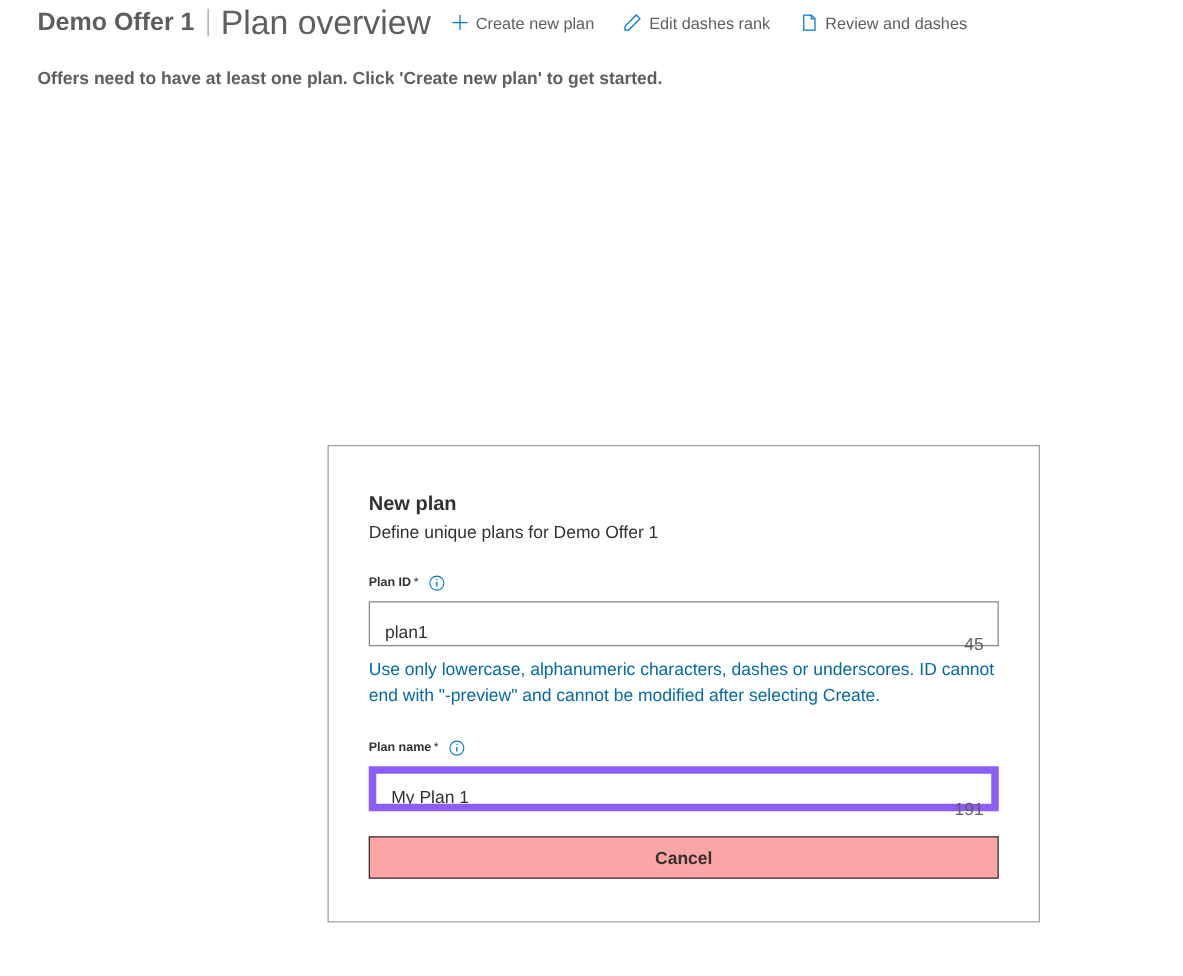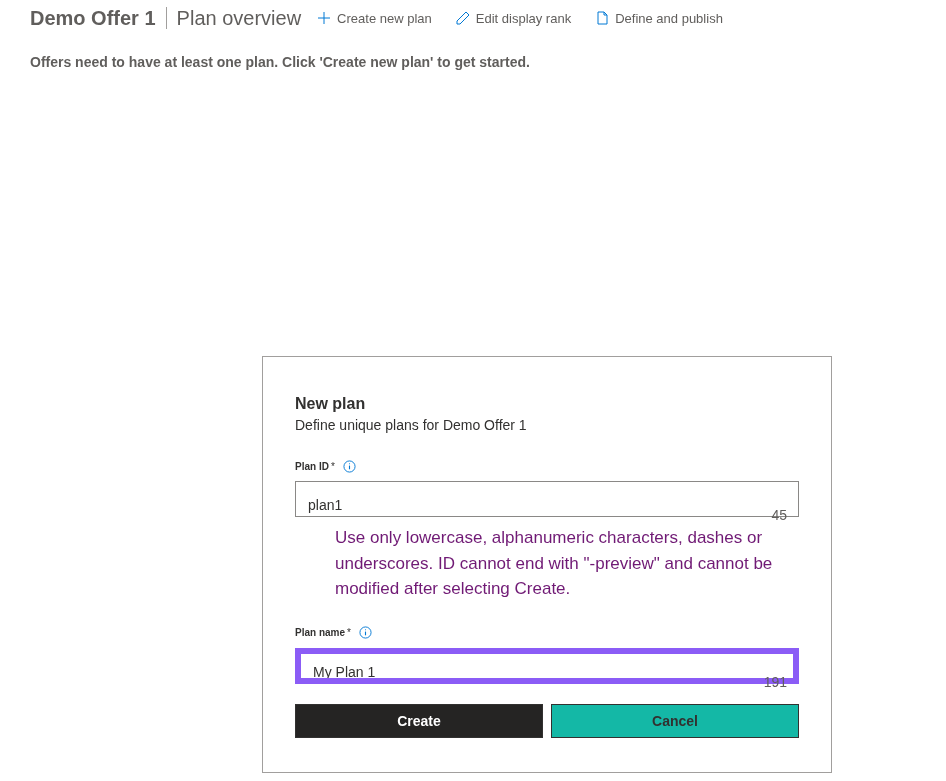--- a/index.html
+++ b/index.html
@@ -28,21 +28,21 @@
       color: #605e5c;
       padding-right: 10px;
     }
     .divider {
       width: 1px;
       height: 22px;
       background: #a19f9d;
       margin-right: 10px;
     }
     .page-title {
-      font-size: 20px;
+      font-size: 27px;
       font-weight: 400;
       color: #605e5c;
       margin-right: 6px;
     }
     .toolbar {
       display: flex;
       gap: 4px;
     }
     .toolbar-btn {
       display: flex;
@@ -137,25 +137,24 @@
     .char-count {
       position: absolute;
       right: 12px;
       top: 50%;
       transform: translateY(-50%);
       font-size: 14px;
       color: #605e5c;
       margin-top: 16px;
     }
     .help-text {
-      font-size: 17px;
-      color: #701a75;
+      font-size: 14px;
+      color: #0369a1;
       line-height: 1.5;
       margin-bottom: 24px;
-      margin-left: 40px;
     }
     .field-group-2 .input-wrapper {
       margin-bottom: 20px;
     }
     .button-row {
       display: flex;
       gap: 8px;
     }
     .btn {
       flex: 1;
@@ -164,21 +163,21 @@
       font-weight: 600;
       font-family: inherit;
       cursor: pointer;
       border: 1px solid #323130;
     }
     .btn-primary {
       background: #252423;
       color: #ffffff;
     }
     .btn-secondary {
-      background: #14b8a6;
+      background: #fca5a5;
       color: #323130;
     }
   </style>
 </head>
 <body>
 
 <div class="header">
   <span class="offer-title">Demo Offer 1</span>
   <span class="divider"></span>
   <span class="page-title">Plan overview</span>
@@ -191,30 +190,30 @@
           </svg>
       </span>
       <span>Create new plan</span>
     </button>
     <button class="toolbar-btn">
       <span class="icon">
         <svg width="14" height="14" viewBox="0 0 14 14">
             <path d="M10 1 L13 4 L4 13 L1 13 L1 10 Z" stroke-width="1"></path>
           </svg>
       </span>
-      <span>Edit display rank</span>
+      <span>Edit dashes rank</span>
     </button>
     <button class="toolbar-btn">
       <span class="icon">
         <svg width="14" height="14" viewBox="0 0 14 14">
             <path d="M3 1 L9 1 L12 4 L12 13 L3 13 Z" stroke-width="1"></path>
             <path d="M9 1 L9 4 L12 4" stroke-width="1"></path>
           </svg>
       </span>
-      <span>Define and publish</span>
+      <span>Review and dashes</span>
     </button>
   </div>
 </div>
 
 <div class="info-text">Offers need to have at least one plan. Click 'Create new plan' to get started.</div>
 
 <div class="dialog">
   <div class="dialog-title">New plan</div>
   <div class="dialog-subtitle">Define unique plans for Demo Offer 1</div>
 
@@ -249,16 +248,15 @@
           </svg>
       </span>
     </div>
     <div class="input-wrapper">
       <input type="text" class="text-input focused" value="My Plan 1" style="">
       <span class="char-count">191</span>
     </div>
   </div>
 
   <div class="button-row">
-    <button class="btn btn-primary">Create</button>
     <button class="btn btn-secondary">Cancel</button>
   </div>
 </div>
 
 </body></html>

